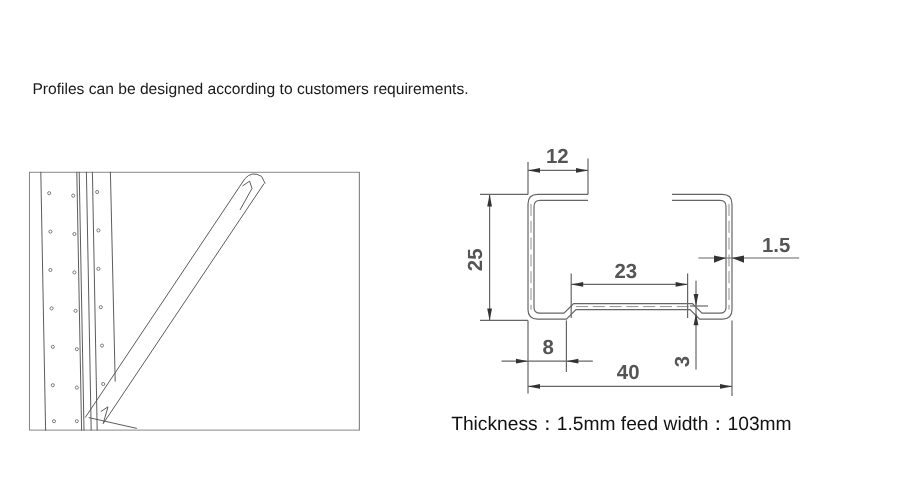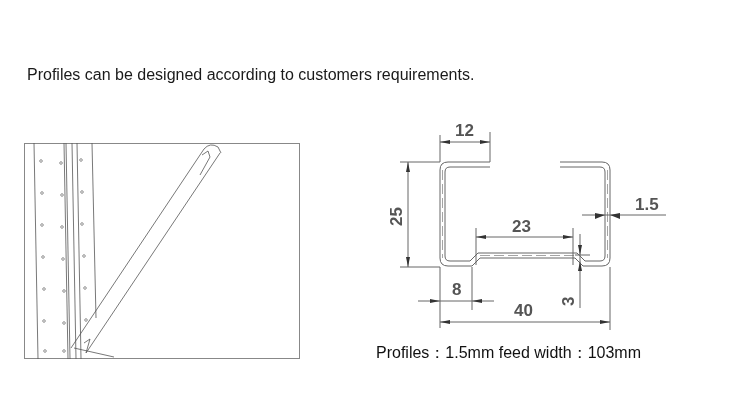--- a/index.html
+++ b/index.html
@@ -1,17 +1,17 @@
 <!DOCTYPE html>
 <html><head>
 <meta charset="utf-8">
 <style>
   html, body { margin:0; padding:0; background:#ffffff; }
   body { width:750px; height:407px; position:relative; overflow:hidden; font-family:"Liberation Sans", "DejaVu Sans", sans-serif; }
-  .heading { position:absolute; left:27px; top:66px; font-size:16px; color:#1a1a1a; white-space:nowrap; }
+  .heading { position:absolute; left:27px; top:66px; font-size:13px; color:#1a1a1a; white-space:nowrap; }
   .left-figure { position:absolute; left:24px; top:143px; width:276px; height:216px; }
   .right-figure { position:absolute; left:380px; top:110px; width:300px; height:230px;font-weight:bold; }
   .caption { position:absolute; left:376px; top:343px; font-size:16px; color:#111; white-space:nowrap; }
   svg text { font-family:"Liberation Sans", "DejaVu Sans", sans-serif; fill:#555; }
 </style>
 </head>
 <body>
 
 <div class="heading">Profiles can be designed according to customers requirements.</div>
 
@@ -115,13 +115,13 @@
     <text x="75" y="26" font-size="17">12</text>
     <text x="0" y="0" font-size="17" transform="translate(22,116) rotate(-90)">25</text>
     <text x="132" y="122" font-size="17">23</text>
     <text x="255" y="100" font-size="17">1.5</text>
     <text x="72" y="185" font-size="17">8</text>
     <text x="0" y="0" font-size="17" transform="translate(194,196) rotate(-90)">3</text>
     <text x="134" y="206" font-size="17">40</text>
   </svg>
 </div>
 
-<div class="caption">Profiles：1.5mm feed width：103mm</div>
+<div class="caption">Thickness：1.5mm feed width：103mm</div>
 
 </body></html>

